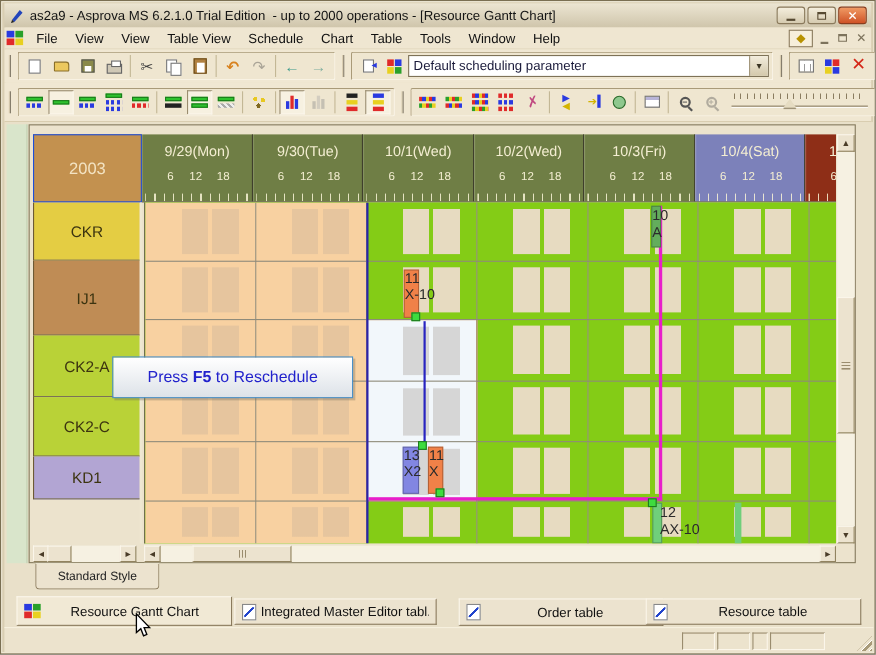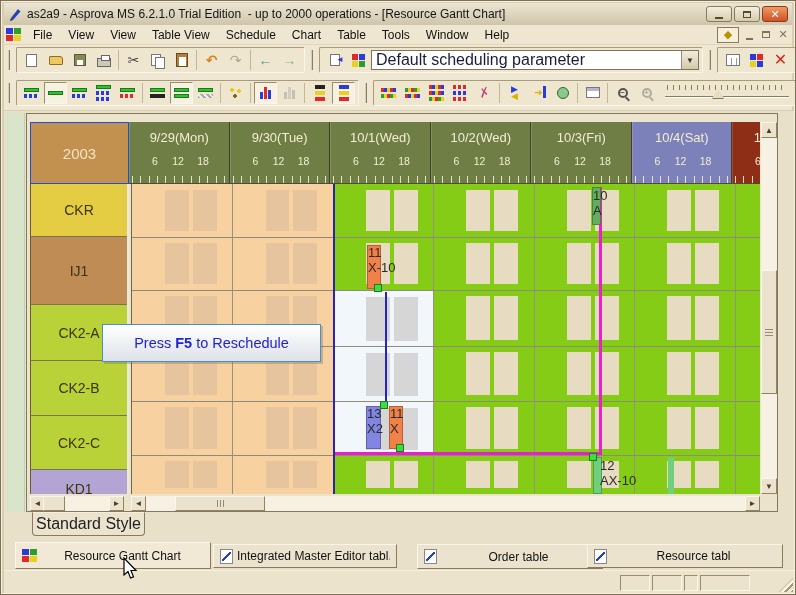--- a/index.html
+++ b/index.html
@@ -62,21 +62,21 @@
     radial-gradient(circle 2px at 3px 3px,#e8c820 98%,transparent),
     radial-gradient(circle 2px at 10px 4px,#e8c820 98%,transparent),
     radial-gradient(circle 2px at 6px 9px,#806820 98%,transparent);}
   .mag{width:10px;height:10px;border:2px solid #555;border-radius:50%;position:relative;display:flex;align-items:center;justify-content:center;font-size:8px;font-weight:bold;color:#555;}
   .mag::after{content:"";position:absolute;right:-4px;bottom:-4px;width:5px;height:2px;background:#555;transform:rotate(45deg);}
   .slider{width:128px;height:20px;position:relative;margin:0 4px;}
   .slider .ticks{position:absolute;left:4px;right:4px;top:2px;height:5px;background:repeating-linear-gradient(90deg,#8a7c60 0 1px,transparent 1px 6px);}
   .slider .rail{position:absolute;left:2px;right:2px;top:13px;height:1px;background:#8a7c60;box-shadow:0 1px 0 #fff;}
   .slider .thumb{position:absolute;left:38%;top:7px;width:0;height:0;border-left:6px solid transparent;border-right:6px solid transparent;border-bottom:8px solid #e6dcc2;filter:drop-shadow(0 1px 0 #877a5e);}
   .combo{width:328px;height:20px;background:#fff;border:1px solid #7e7257;display:flex;align-items:center;}
-  .combo .val{flex:1;font-size:16px;color:#1a1a3a;padding-left:4px;white-space:nowrap;overflow:hidden;}
+  .combo .val{flex:1;font-size:12px;color:#1a1a3a;padding-left:4px;white-space:nowrap;overflow:hidden;}
   .combo .arrow{width:17px;height:18px;background:linear-gradient(#f2ecdc,#d3c8ab);border-left:1px solid #9a8c6e;display:flex;align-items:center;justify-content:center;font-size:8px;color:#3a3424;}
   .cgrid{width:13px;height:13px;display:grid;grid-template-columns:6px 6px;grid-template-rows:6px 6px;gap:1px;}
   .cgrid i{display:block;}
   
   .workspace{position:absolute;left:3px;top:110px;width:790px;height:430px;background:#e9e0c9;}
   .left-strip{position:absolute;left:2px;top:2px;width:19px;height:399px;background:#d9e5cb;border-right:1px solid #c2cfb2;}
   .panel{position:absolute;left:22px;top:2px;width:752px;height:399px;background:#ece3cd;border:1px solid #84795c;}
   .corner-cell{position:absolute;left:3px;top:8px;width:99px;height:62px;background:#c3914f;border:1px solid #1d4ed8;
     color:#f3e3c3;font-size:15px;display:flex;align-items:center;justify-content:center;}
   .day-header{position:absolute;left:102px;top:8px;width:631px;height:62px;overflow:hidden;display:flex;border-bottom:1px solid #4c4c36;}
@@ -111,21 +111,21 @@
   .griplines-v{position:absolute;left:3px;right:3px;top:50%;height:7px;background:repeating-linear-gradient(#9a8c6e 0 1px,transparent 1px 3px);margin-top:-3px;}
   .griplines-h{position:absolute;top:3px;bottom:3px;left:50%;width:7px;background:repeating-linear-gradient(90deg,#9a8c6e 0 1px,transparent 1px 3px);margin-left:-3px;}
   
   .tooltip{position:absolute;left:75px;top:210px;width:219px;height:38px;background:linear-gradient(#ffffff,#dde2e8);
     border:1px solid #4a90c8;box-shadow:2px 2px 0 rgba(120,110,90,.35);z-index:10;
     display:flex;align-items:center;justify-content:center;font-size:14.5px;color:#2222cc;}
   .tooltip b{font-weight:bold;}
   
   .style-tab{position:absolute;left:28px;top:401px;width:113px;height:24px;background:#ece3cf;
     border:1px solid #8a7a5c;border-top:1px solid #f4eedc;border-radius:0 0 4px 4px;
-    display:flex;align-items:center;justify-content:center;font-size:16px;color:#222;}
+    display:flex;align-items:center;justify-content:center;font-size:11px;color:#222;}
   
   .tabbar{position:absolute;left:3px;top:540px;width:790px;height:29px;background:#e9e0c9;}
   .btab{position:absolute;background:#ece3cf;border:1px solid;border-color:#fbf6ea #8a7a5c #8a7a5c #fbf6ea;
     display:flex;align-items:center;font-size:12px;color:#111;padding:0 6px;}
   .btab .lbl{flex:1;text-align:center;white-space:nowrap;overflow:hidden;}
   .btab.active{background:#f1e9d5;}
   .page-icon{width:13px;height:15px;background:#fff;border:1px solid #888;position:relative;flex:0 0 13px;margin-right:4px;}
   .page-icon::after{content:"";position:absolute;left:1px;top:2px;width:9px;height:9px;
     background:linear-gradient(135deg,transparent 42%,#2244cc 42%,#2244cc 58%,transparent 58%);}
   .grid-icon{width:15px;height:14px;display:grid;grid-template-columns:7px 7px;grid-template-rows:6px 6px;gap:1px;flex:0 0 15px;margin-right:4px;}
@@ -443,21 +443,20 @@
           <span class="dlabel">10/5(Sun)</span>
           <span class="tick-num tn6">6</span>
           <span class="tickmarks"></span>
         </div>
       </div>
 
       <div class="res-col">
         <div class="res-cell" style="height:53px;background:#e4cd43">CKR</div>
         <div class="res-cell" style="height:68px;background:#bf8c55">IJ1</div>
         <div class="res-cell" style="height:56px;background:#b9d237">CK2-A</div>
-        <div class="res-cell" style="height:55px;background:#b9d237">CK2-B</div>
         <div class="res-cell" style="height:54px;background:#b9d237">CK2-C</div>
         <div class="res-cell" style="height:39px;background:#b2a5d3">KD1</div>
       </div>
 
       <div class="chart-body">
 
         <div class="shift" style="--bar:#e7dbc1;top:6px;height:41px"></div>
         <div class="shift" style="--bar:#e7dbc1;top:59px;height:41px"></div>
         <div class="shift" style="--bar:#e7dbc1;top:112px;height:44px"></div>
         <div class="shift" style="--bar:#e7dbc1;top:168px;height:43px"></div>
@@ -556,21 +555,21 @@
     <div class="btab" style="left:209px;top:3px;width:184px;height:24px">
       <span class="page-icon"></span>
       <span class="lbl">Integrated Master Editor tabl...</span>
     </div>
     <div class="btab" style="left:413px;top:3px;width:186px;height:25px">
       <span class="page-icon"></span>
       <span class="lbl">Order table</span>
     </div>
     <div class="btab" style="left:583px;top:3px;width:196px;height:24px">
       <span class="page-icon"></span>
-      <span class="lbl">Resource tabl</span>
+      <span class="lbl">Resource table</span>
     </div>
   </div>
 
   <div class="statusbar">
     <span class="sbox" style="right:144px;width:30px"></span>
     <span class="sbox" style="right:112px;width:30px"></span>
     <span class="sbox" style="right:96px;width:14px"></span>
     <span class="sbox" style="right:44px;width:50px"></span>
     <span class="sizegrip"></span>
   </div>

